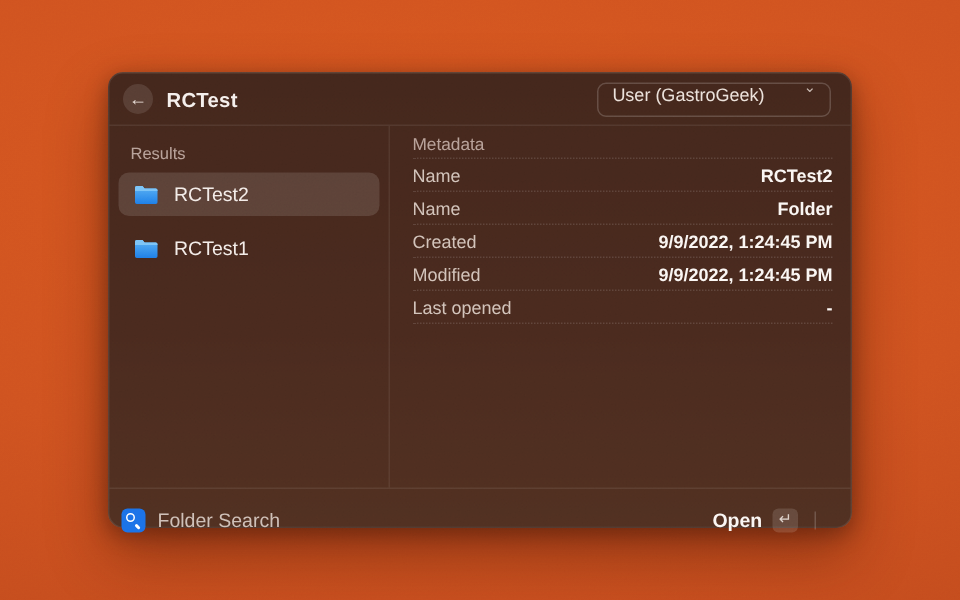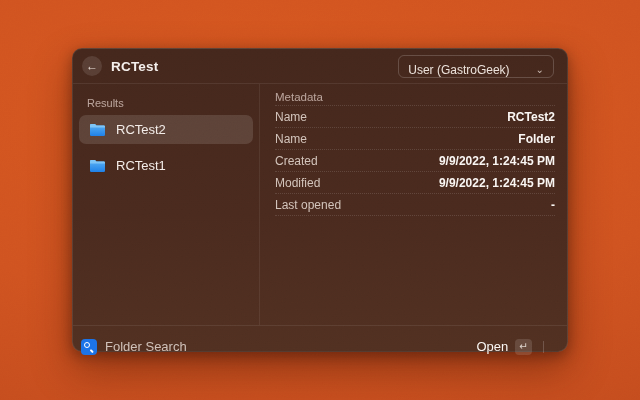--- a/index.html
+++ b/index.html
@@ -31,21 +31,21 @@
   }
   .back-btn{
     width:20px; height:20px; border-radius:50%;
     background:rgba(255,255,255,0.11);
     display:flex; align-items:center; justify-content:center;
     color:#e9ded7; font-size:12px; line-height:1; cursor:default;
   }
   .win-title{ margin-left:9px; font-size:13.5px; font-weight:bold; letter-spacing:0.2px; }
   .spacer{ flex:1; }
   .dropdown{
-    height:23px; display:flex; align-items:flex-end;
+    height:23px; display:flex; align-items:flex-start;
     border:1px solid rgba(255,255,255,0.18);
     border-radius:6px; padding:0 9px;
     font-size:12px; color:#ece2db; gap:26px;margin-left:12px;
   }
   .chevron{ font-size:10px; color:#c9bab2; line-height:1; transform:translateY(-2px); }
   
   .main{ flex:1; display:flex; min-height:0; }
   .results-panel{ width:186px; flex:0 0 186px; padding:6px; }
   .section-label{ font-size:11px; color:rgba(255,238,230,0.62); padding:7px 0 6px 8px; }
   .list-item{
@@ -89,21 +89,21 @@
     position:absolute; left:10px; top:10px; width:3.5px; height:1.5px;
     background:#fff; border-radius:1px; transform:rotate(45deg); transform-origin:0 0;
   }
   .search-input{
     background:transparent; border:none; outline:none;
     color:#f3ece8; font-size:13px; margin-left:8px; flex:1;
     font-family:"Liberation Sans","DejaVu Sans",sans-serif;
   }
   .search-input::placeholder{ color:#cfc0b8; opacity:1; }
   .footer-action{ display:flex; align-items:center; cursor:default; }
-  .open-label{ font-size:13px; font-weight:normal; color:#faf6f3; }
+  .open-label{ font-size:13px; font-weight:bold; color:#faf6f3; }
   .actions-label{ font-size:13px; color:#e3d7d0; }
   .key-badge{
     height:16px; min-width:16px; padding:0 4px; margin-left:7px;
     border-radius:4px; background:rgba(255,255,255,0.13);
     display:flex; align-items:center; justify-content:center;
     font-size:10.5px; color:#ddd2cb; line-height:1;
   }
   .footer-sep{ width:1px; height:12px; background:rgba(255,255,255,0.18); margin:0 11px; }
   .kbadge-gap{ margin-left:4px; }
 </style>

